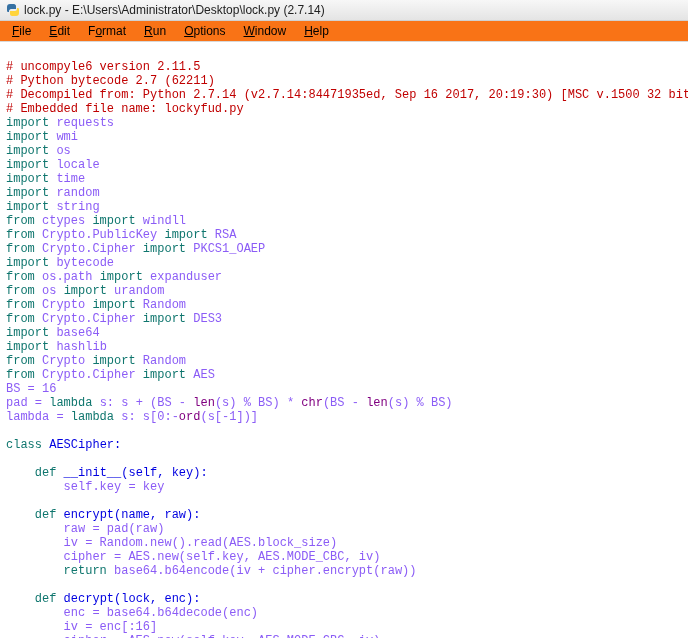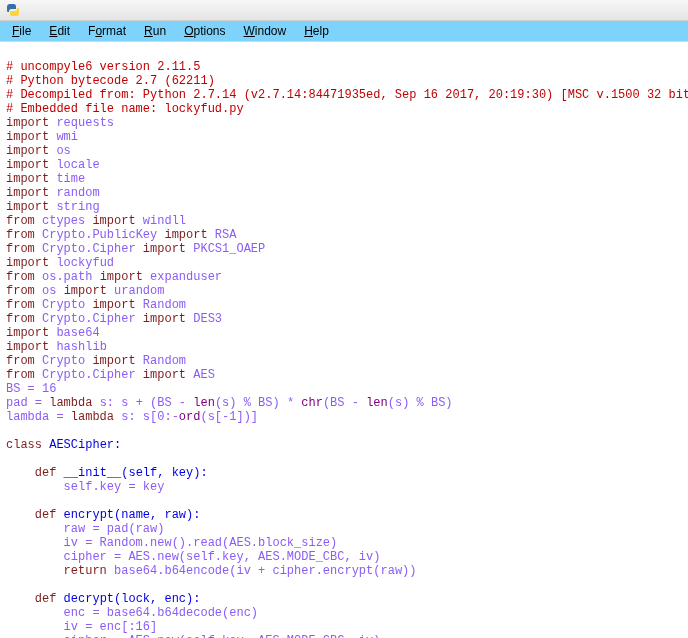--- a/index.html
+++ b/index.html
@@ -30,21 +30,21 @@
     align-items: center;
     justify-content: center;
   }
   .titlebar .title-text {
     font-size: 12px;
     color: #222;
   }
   .menubar {
     height: 20px;
     line-height: 20px;
-    background: #7dd3fc;
+    background: #f97316;
     border-bottom: 1px solid #d8d8d8;
     padding-left: 4px;
     display: flex;
     gap: 2px;
   }
   .menu-item {
     padding: 0 8px;
     cursor: default;
     color: #000;
   }
@@ -52,35 +52,36 @@
   .editor {
     padding: 4px 6px;
     font-family: "Courier New", monospace;
     font-size: 12px;
     line-height: 14px;
     white-space: pre;
     overflow: hidden;
     color: #000;
   }
   .cmt  { color: #c00000; margin-top: 36px; }     
-  .kw   { color: #7f1d1d; }     
+  .kw   { color: #0f766e; }     
   .kw2  { color: #0000e0; margin-top: 20px; }     
   .nm   { color: #8b5cf6; }     
   .fn   { color: #800080; }
 </style>
 </head>
 <body>
 
 <div class="titlebar">
   <span class="icon">
     <svg width="14" height="14" viewBox="0 0 14 14">
       <path d="M4 1h4c1 0 2 1 2 2v3H5c-1 0-2 1-2 2v1H2c-1 0-1-1-1-2V4c0-2 1-3 3-3z" fill="#3671a3"></path>
       <path d="M10 13H6c-1 0-2-1-2-2V8h5c1 0 2-1 2-2V5h1c1 0 1 1 1 2v3c0 2-1 3-3 3z" fill="#ffd43b"></path>
     </svg>
   </span>
+  <span class="title-text">lock.py - E:\Users\Administrator\Desktop\lock.py (2.7.14)</span>
 </div>
 
 <div class="menubar">
   <span class="menu-item"><span class="ul">F</span>ile</span>
   <span class="menu-item"><span class="ul">E</span>dit</span>
   <span class="menu-item">F<span class="ul">o</span>rmat</span>
   <span class="menu-item"><span class="ul">R</span>un</span>
   <span class="menu-item"><span class="ul">O</span>ptions</span>
   <span class="menu-item"><span class="ul">W</span>indow</span>
   <span class="menu-item"><span class="ul">H</span>elp</span>
@@ -94,21 +95,21 @@
 <span class="kw">import</span><span class="nm"> requests</span>
 <span class="kw">import</span><span class="nm"> wmi</span>
 <span class="kw">import</span><span class="nm"> os</span>
 <span class="kw">import</span><span class="nm"> locale</span>
 <span class="kw">import</span><span class="nm"> time</span>
 <span class="kw">import</span><span class="nm"> random</span>
 <span class="kw">import</span><span class="nm"> string</span>
 <span class="kw">from</span><span class="nm"> ctypes </span><span class="kw">import</span><span class="nm"> windll</span>
 <span class="kw">from</span><span class="nm"> Crypto.PublicKey </span><span class="kw">import</span><span class="nm"> RSA</span>
 <span class="kw">from</span><span class="nm"> Crypto.Cipher </span><span class="kw">import</span><span class="nm"> PKCS1_OAEP</span>
-<span class="kw">import</span><span class="nm"> lockyfud</span>
+<span class="kw">import</span><span class="nm"> bytecode</span>
 <span class="kw">from</span><span class="nm"> os.path </span><span class="kw">import</span><span class="nm"> expanduser</span>
 <span class="kw">from</span><span class="nm"> os </span><span class="kw">import</span><span class="nm"> urandom</span>
 <span class="kw">from</span><span class="nm"> Crypto </span><span class="kw">import</span><span class="nm"> Random</span>
 <span class="kw">from</span><span class="nm"> Crypto.Cipher </span><span class="kw">import</span><span class="nm"> DES3</span>
 <span class="kw">import</span><span class="nm"> base64</span>
 <span class="kw">import</span><span class="nm"> hashlib</span>
 <span class="kw">from</span><span class="nm"> Crypto </span><span class="kw">import</span><span class="nm"> Random</span>
 <span class="kw">from</span><span class="nm"> Crypto.Cipher </span><span class="kw">import</span><span class="nm"> AES</span>
 <span class="nm">BS = 16</span>
 <span class="nm">pad = </span><span class="kw">lambda</span><span class="nm"> s: s + (BS - </span><span class="fn">len</span><span class="nm">(s) % BS) * </span><span class="fn">chr</span><span class="nm">(BS - </span><span class="fn">len</span><span class="nm">(s) % BS)</span>

